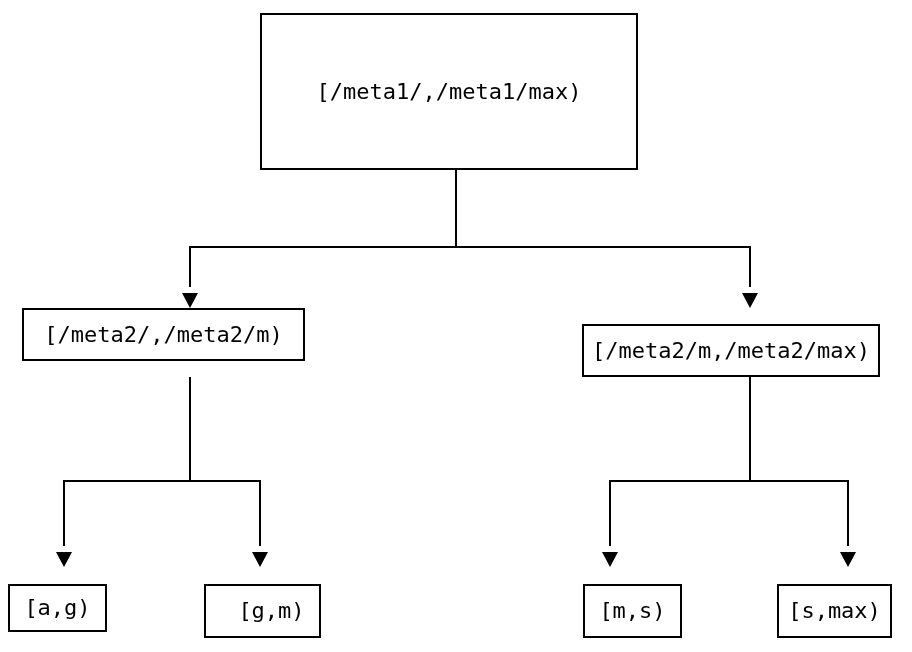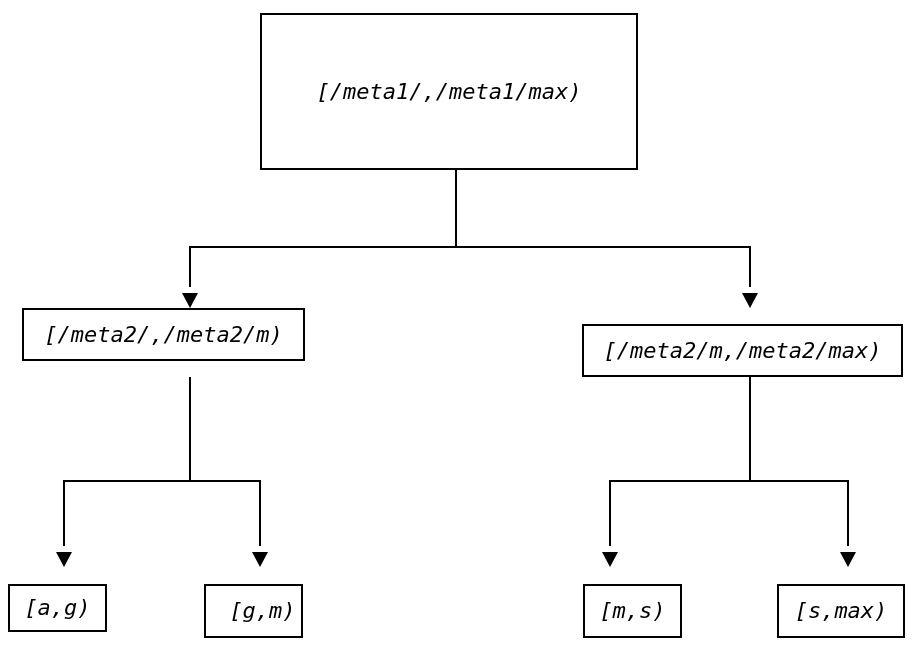--- a/index.html
+++ b/index.html
@@ -27,29 +27,28 @@
     box-sizing: border-box;
     border: 2px solid #000000;
     background: #ffffff;
     color: #000000;
     display: flex;
     align-items: center;
     justify-content: center;
     font-size: 22px;
     line-height: 1;
     white-space: nowrap;
-    font-style: italic;
   }
   .node-root      { left: 260px; top: 13px;  width: 378px; height: 157px; }
   .node-mid-left  { left: 22px;  top: 308px; width: 283px; height: 53px;  }
-  .node-mid-right { left: 582px; top: 324px; width: 321px; height: 53px;  }
+  .node-mid-right { left: 582px; top: 324px; width: 298px; height: 53px;  }
   .node-leaf-1    { left: 8px;   top: 584px; width: 99px;  height: 48px;  }
-  .node-leaf-2    { left: 204px; top: 584px; width: 99px;  height: 54px; padding-left: 18px;  }
+  .node-leaf-2    { left: 204px; top: 584px; width: 117px;  height: 54px; padding-left: 18px;  }
   .node-leaf-3    { left: 583px; top: 584px; width: 99px;  height: 54px;  }
-  .node-leaf-4    { left: 777px; top: 584px; width: 128px; height: 54px;  }
+  .node-leaf-4    { left: 777px; top: 584px; width: 115px; height: 54px;  }
 </style>
 </head>
 <body>
 
 <div class="canvas">
 
   <svg class="connectors" width="912" height="652" viewBox="0 0 912 652" xmlns="http://www.w3.org/2000/svg">
 
     <g stroke="#000000" stroke-width="2" fill="none">
       <line x1="456" y1="170" x2="456" y2="247"></line>

